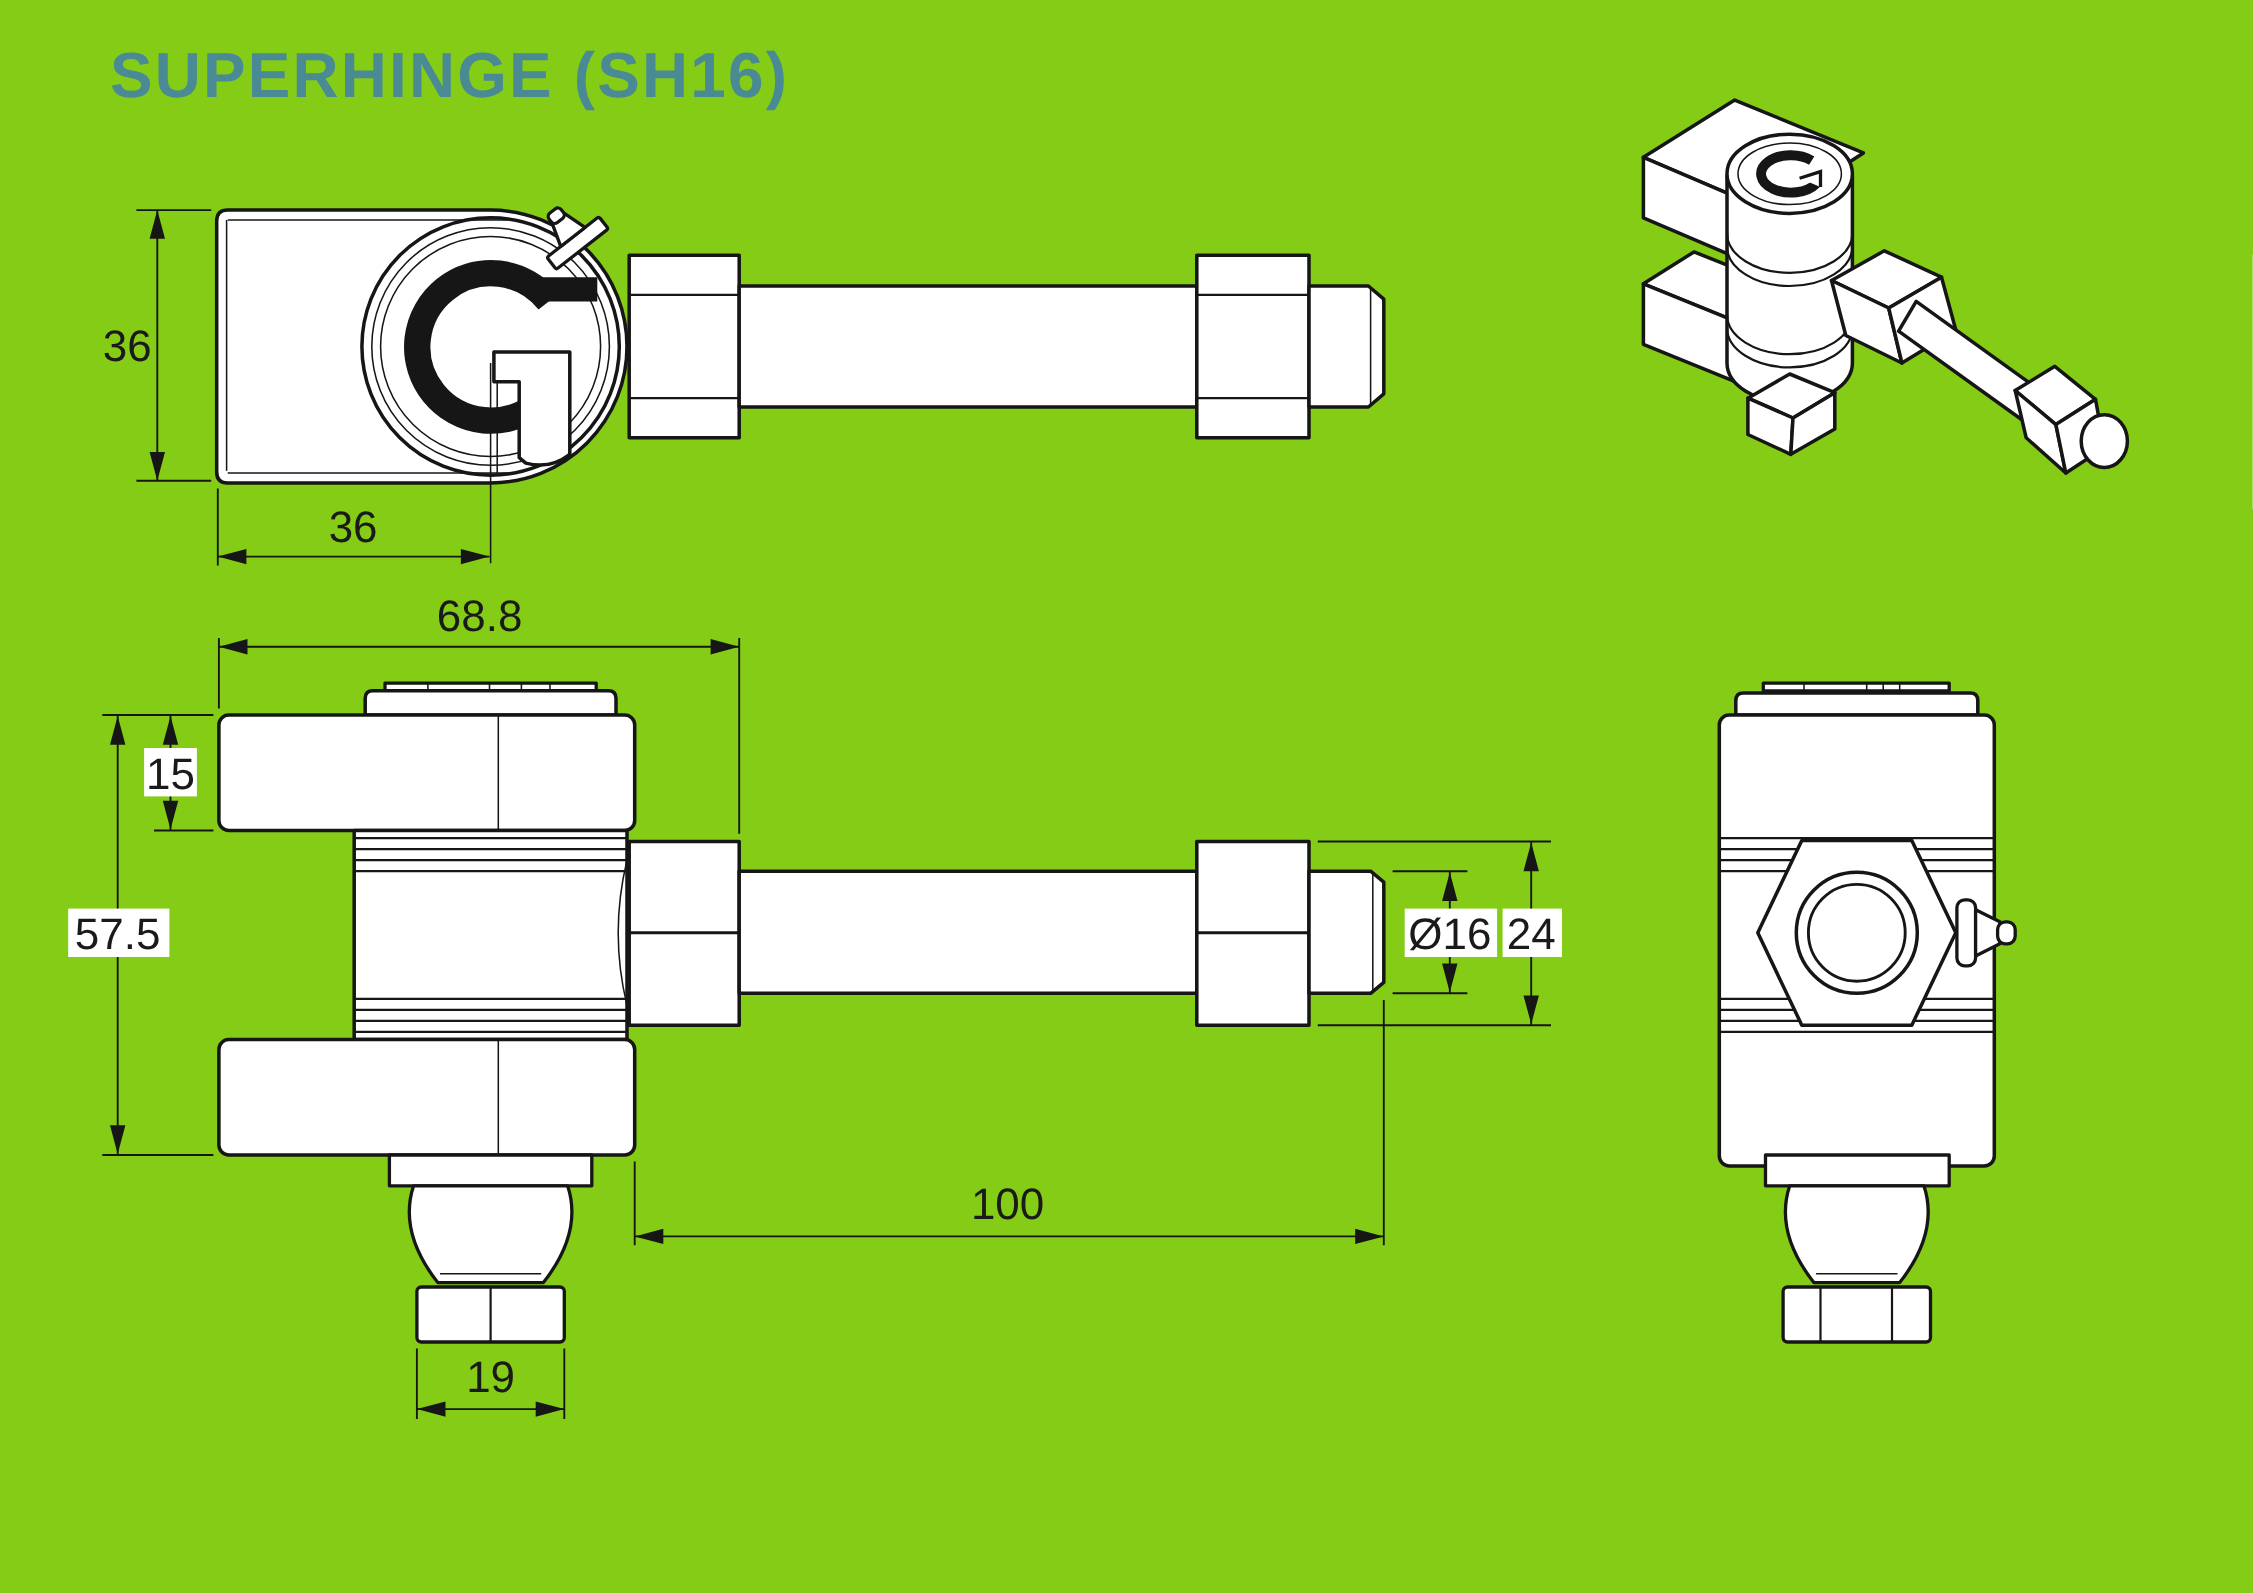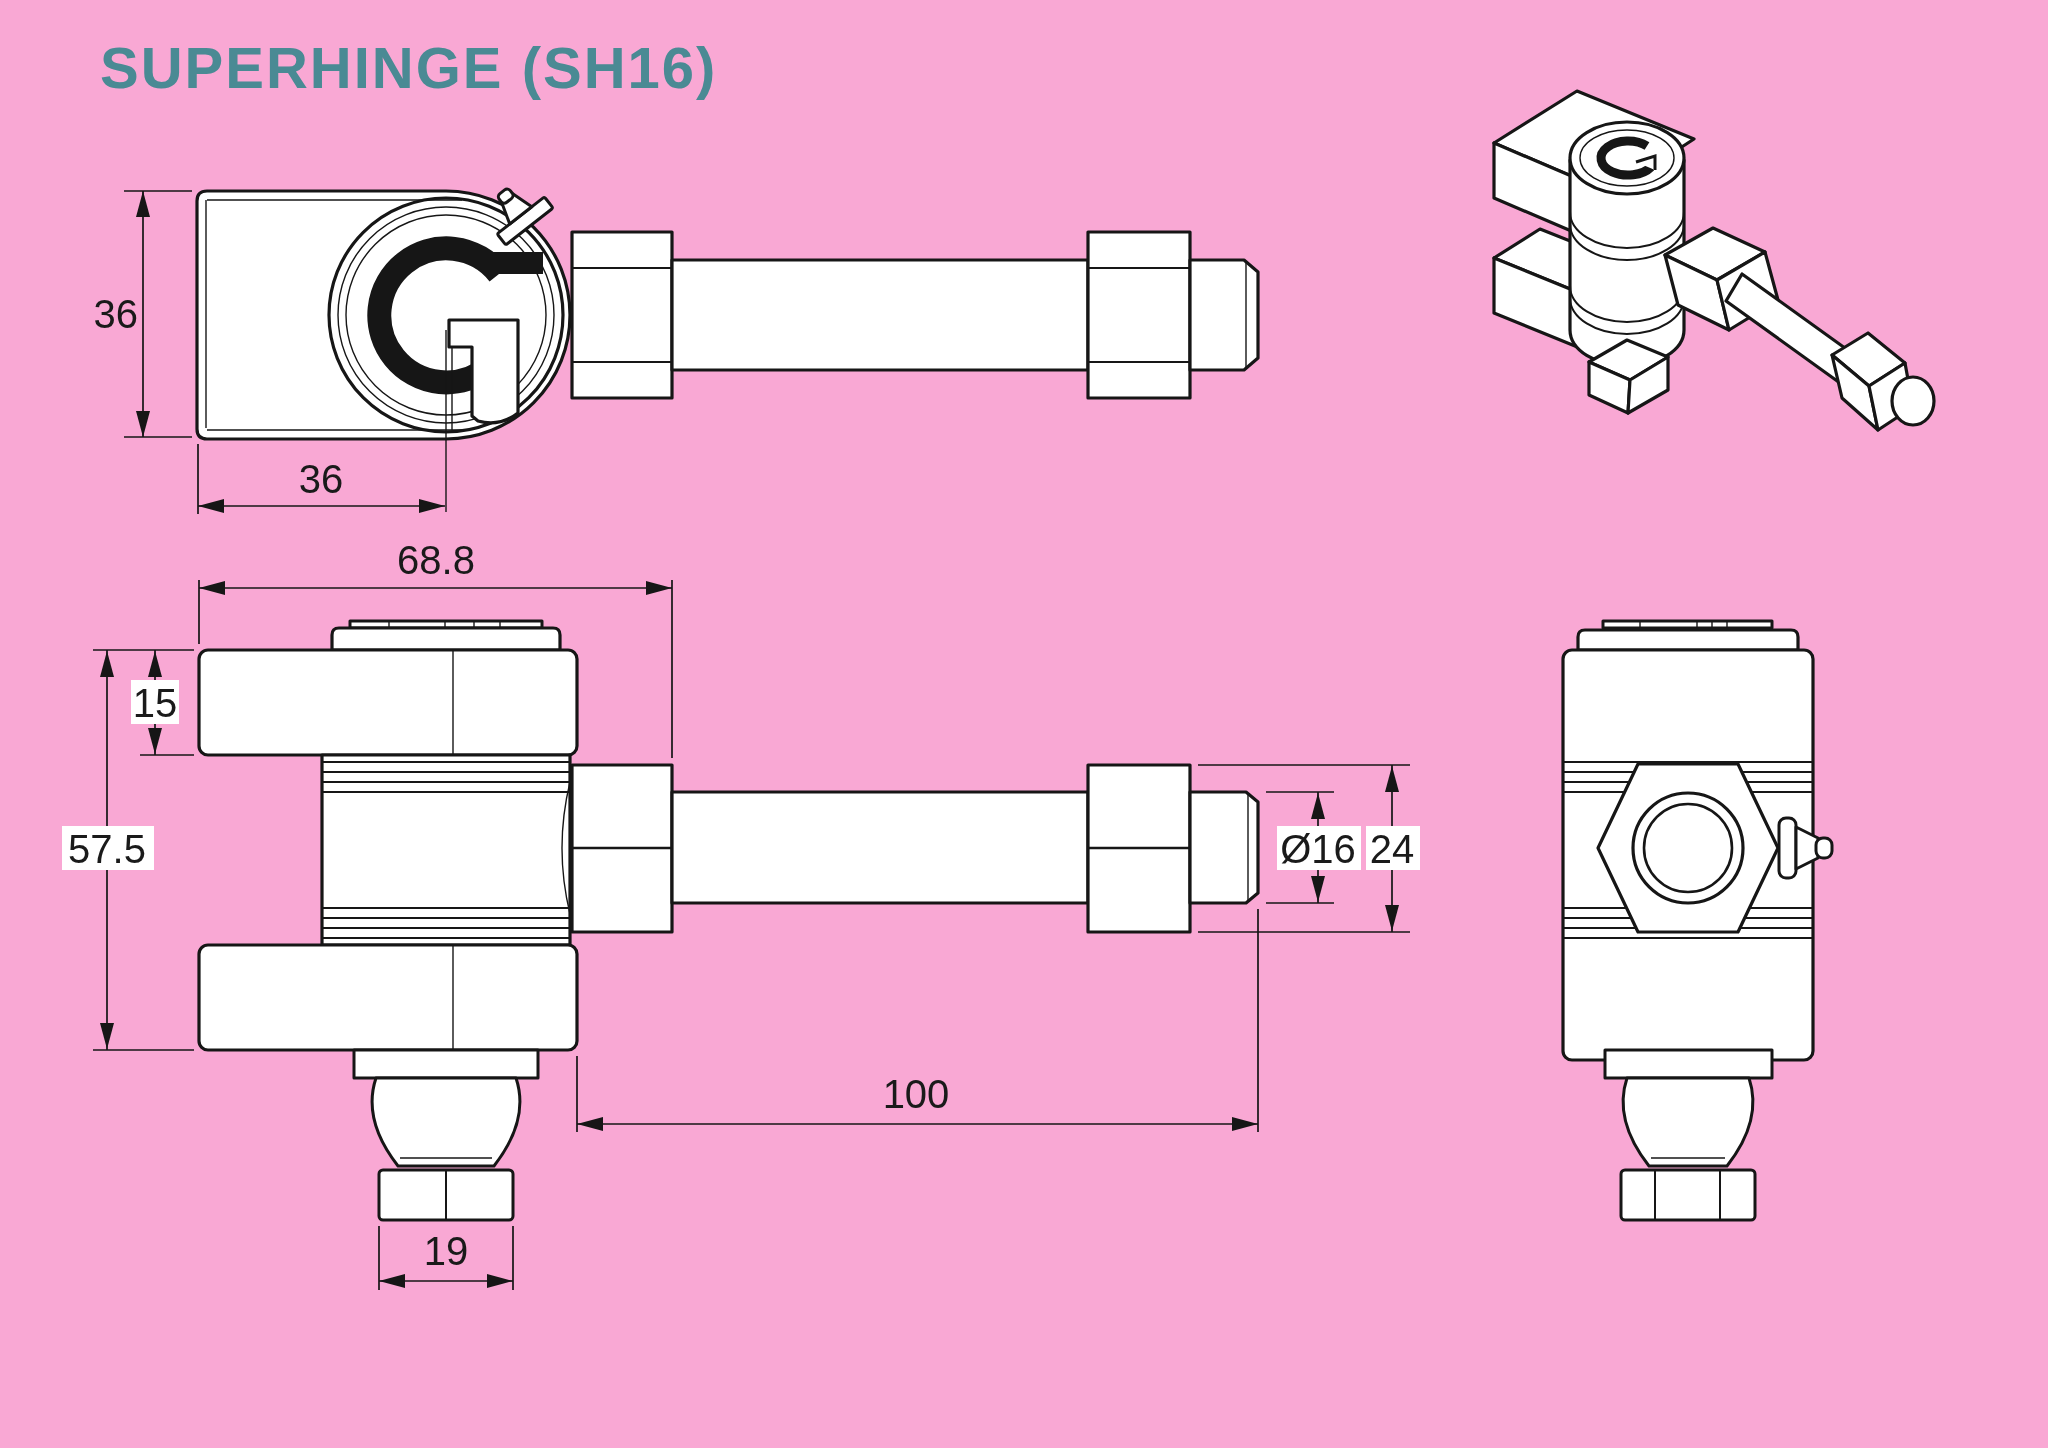--- a/index.html
+++ b/index.html
@@ -1,16 +1,16 @@
 <!DOCTYPE html>
 <html><head>
 <meta charset="utf-8">
 <style>
   html,body{margin:0;padding:0;background:#ffffff;}
-  .page{width:2048px;height:1448px;position:relative;background:#f9a8d4;overflow:hidden;}
+  .page{width:2048px;height:1448px;position:relative;background:#84cc16;overflow:hidden;}
   svg{display:block;}
   
   .ln  {fill:none;stroke:#161616;stroke-width:3.2;stroke-linejoin:round;stroke-linecap:round;}
   .lnf {fill:#ffffff;stroke:#161616;stroke-width:3.2;stroke-linejoin:round;}
   .lnf2{fill:#ffffff;stroke:#161616;stroke-width:3;stroke-linejoin:round;}
   .mid {fill:none;stroke:#161616;stroke-width:2.6;}
   .rib {fill:none;stroke:#161616;stroke-width:2;}
   .thin{fill:none;stroke:#161616;stroke-width:1.4;}
   .dim {fill:none;stroke:#161616;stroke-width:1.7;}
   .arr {fill:#161616;stroke:none;}

